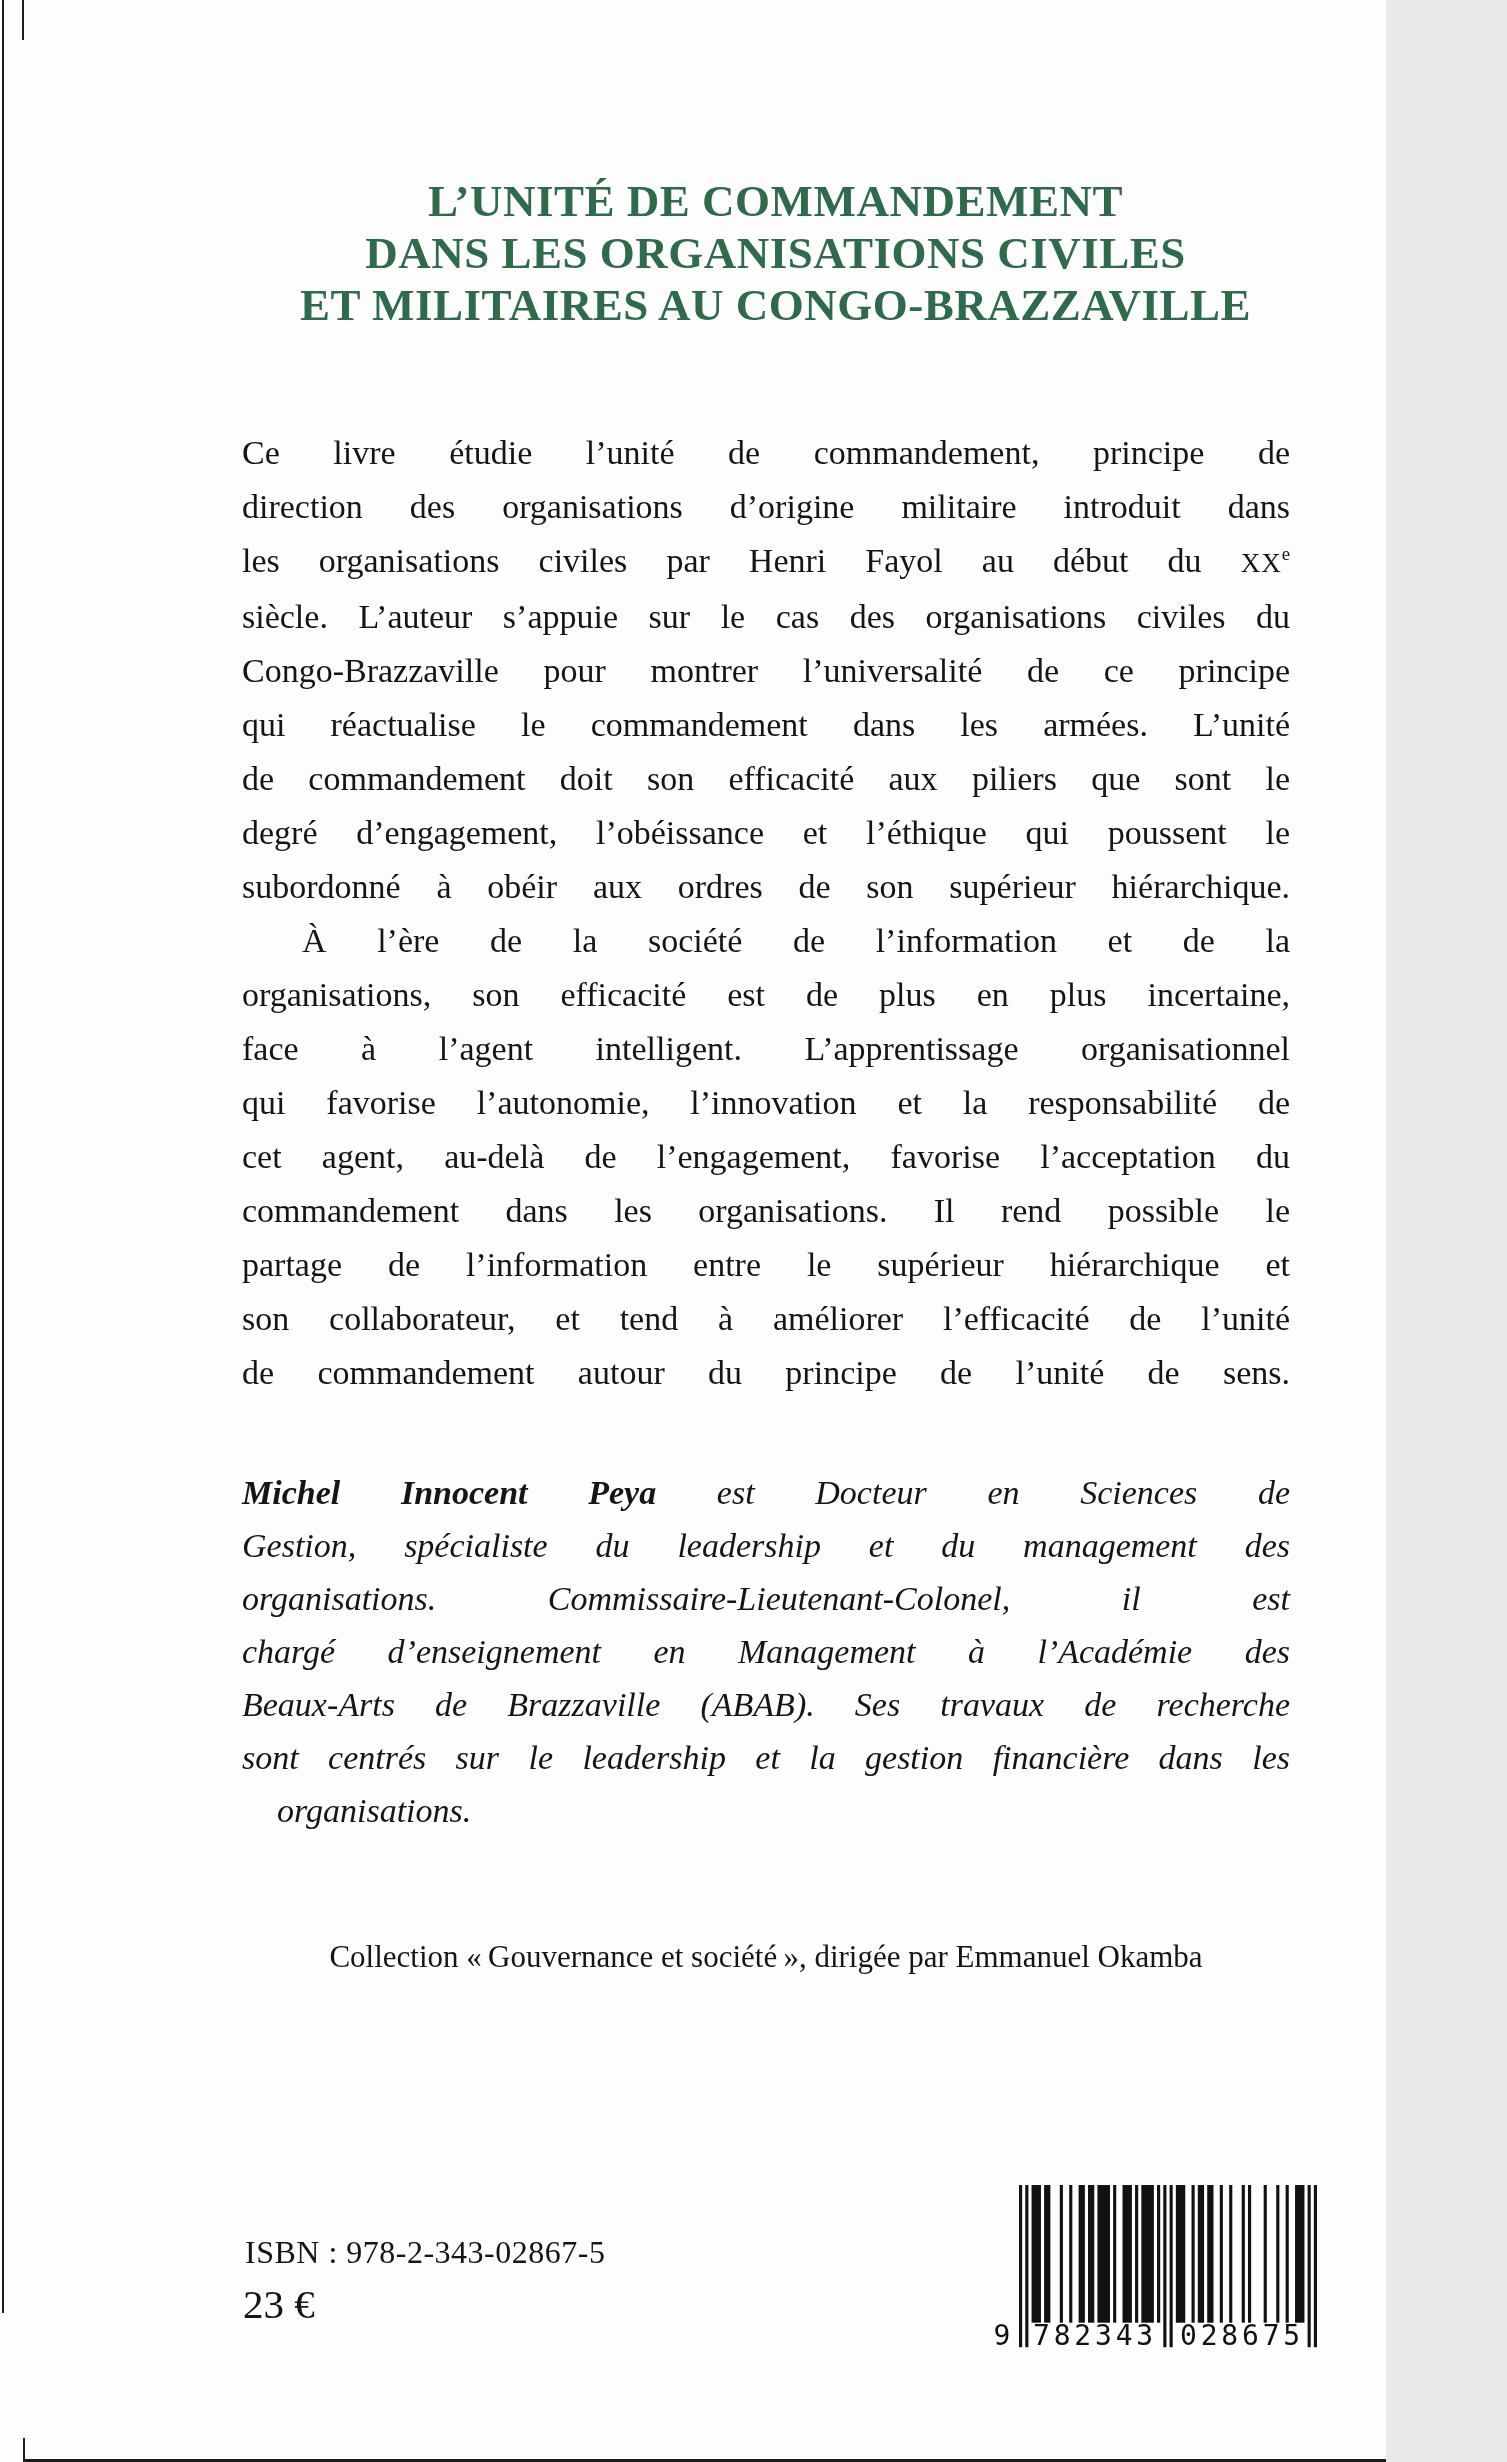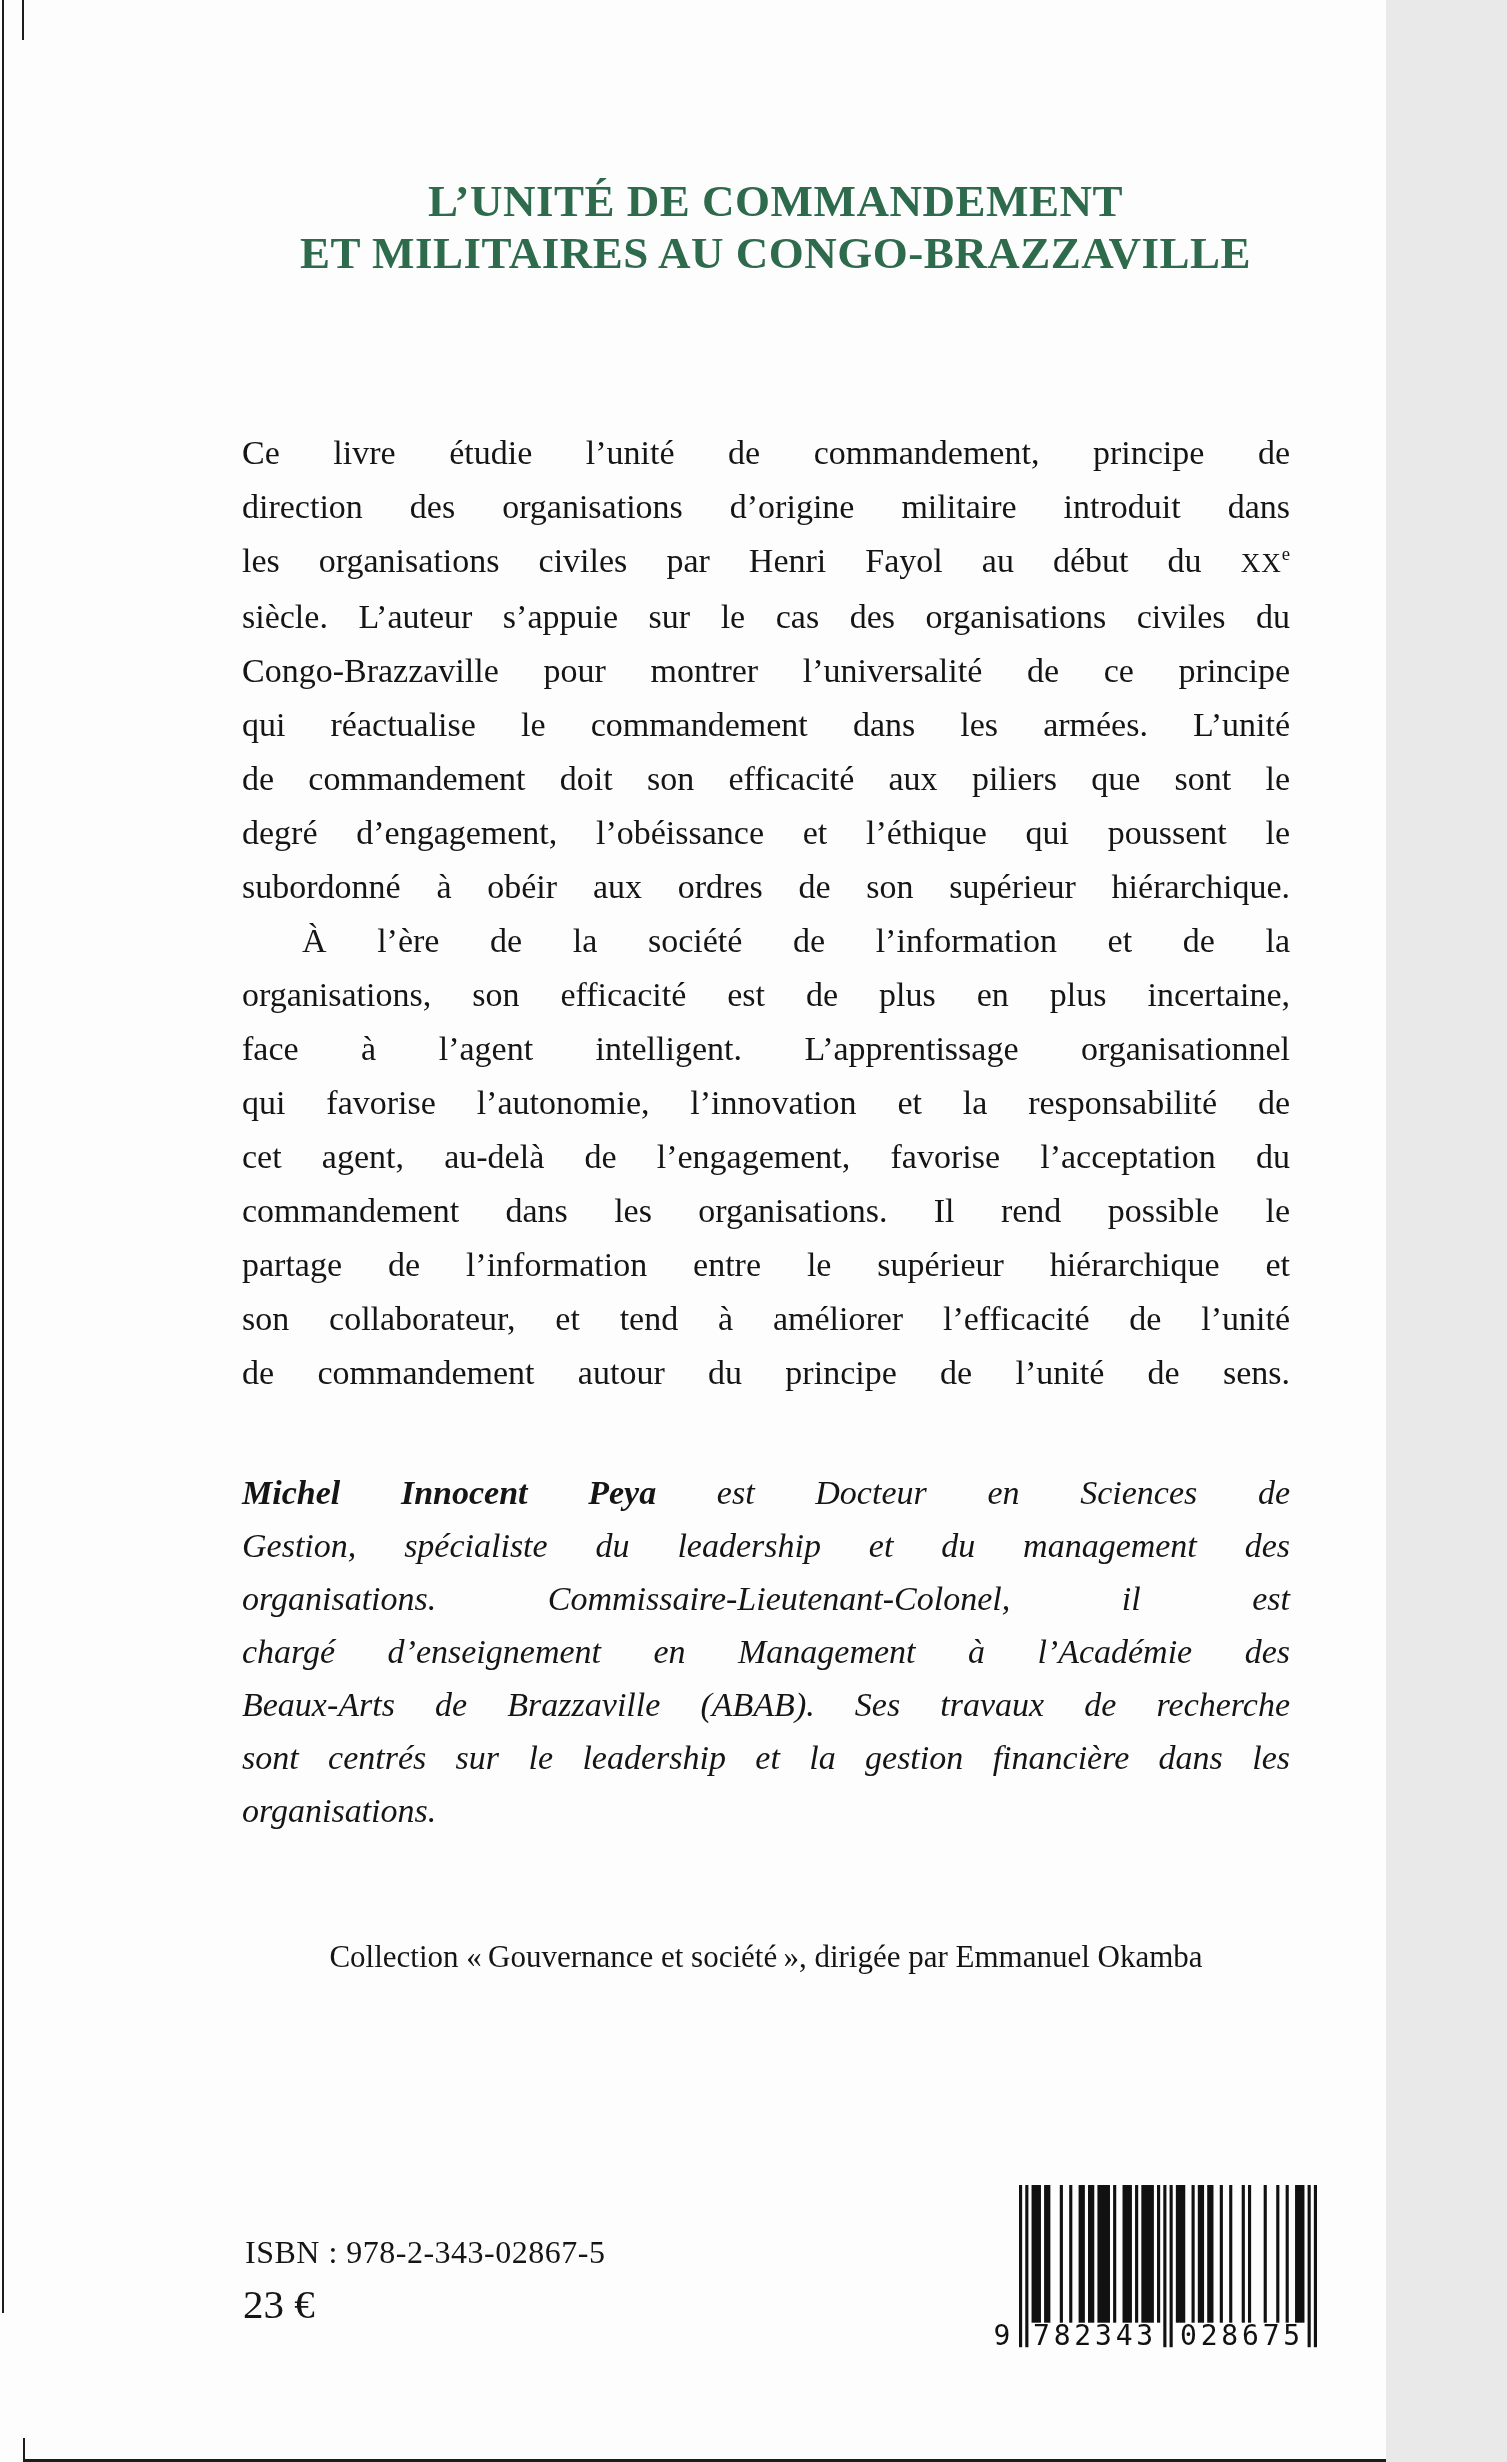--- a/index.html
+++ b/index.html
@@ -33,21 +33,21 @@
 
   
   .textcol {
     position: absolute;
     left: 242px; width: 1048px;
   }
   .synopsis { top: 426px;  font-size: 34px; line-height: 54px; }
   .bio      { top: 1466px; font-size: 34px; line-height: 53px; font-style: italic; }
 
   .line { text-align: justify; text-align-last: justify; }
-  .line.last   { text-align-last: left; }
+  .line.last   { text-align-last: left; margin-left: 35px; }
   .line.indent { text-indent: 60px; }
 
   .sc  { text-transform: uppercase; font-size: 0.80em; letter-spacing: 0.9px; }
   sup  { font-size: 0.55em; vertical-align: super; line-height: 0; }
 
   
   .collection {
     position: absolute;
     top: 1939px; left: 242px; width: 1048px;
     text-align: center;
@@ -77,20 +77,21 @@
 
 <div class="page">
 
   <div class="mark mark-left-edge"></div>
   <div class="mark mark-top-left"></div>
   <div class="mark mark-bottom-left"></div>
   <div class="mark mark-bottom-line"></div>
 
   <div class="title" id="title" style="color: rgb(46, 107, 76);">
       <div class="line">L’UNITÉ DE COMMANDEMENT</div>
+      <div class="line">DANS LES ORGANISATIONS CIVILES</div>
       <div class="line">ET MILITAIRES AU CONGO-BRAZZAVILLE</div>
     </div>
 
   <div class="textcol synopsis" id="synopsis">
       <div class="line">Ce livre étudie l’unité de commandement, principe de</div>
       <div class="line">direction des organisations d’origine militaire introduit dans</div>
       <div class="line">les organisations civiles par Henri Fayol au début du <span class="sc">xx</span><sup>e</sup></div>
       <div class="line">siècle. L’auteur s’appuie sur le cas des organisations civiles du</div>
       <div class="line">Congo-Brazzaville pour montrer l’universalité de ce principe</div>
       <div class="line">qui réactualise le commandement dans les armées. L’unité</div>

